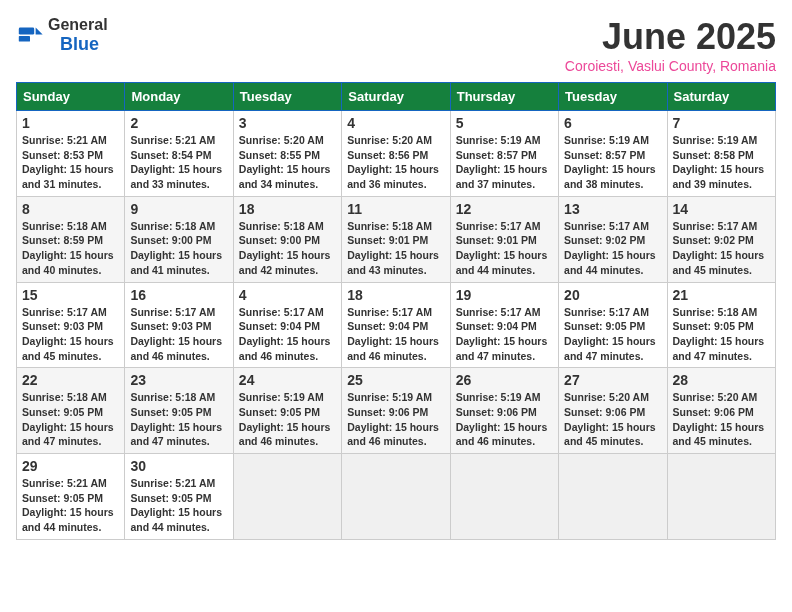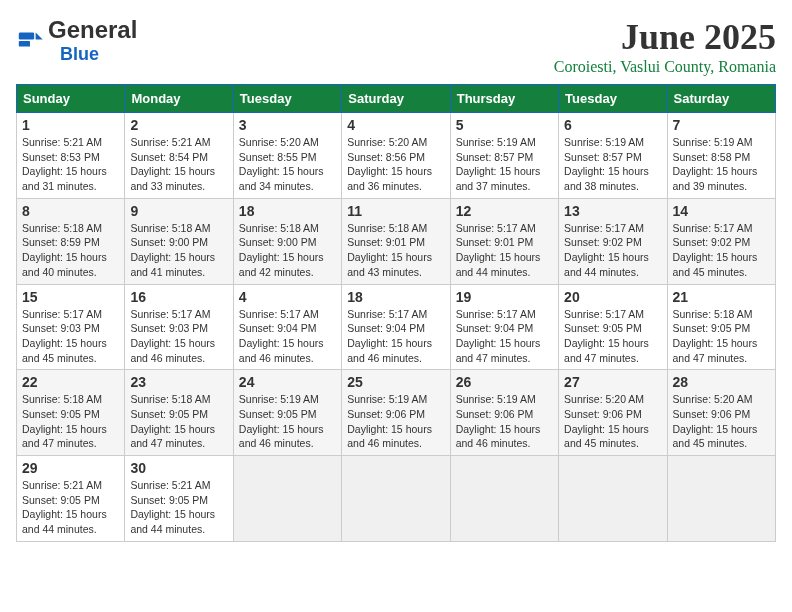--- a/index.html
+++ b/index.html
@@ -15,47 +15,46 @@
       align-items: flex-start;
       justify-content: space-between;
       margin-bottom: 8px;
     }
     .logo {
       display: flex;
       align-items: center;
       gap: 4px;
     }
     .logo-text-general {
-      font-size: 24px;
+      font-size: 16px;
       font-weight: bold;
       color: #333;
       margin-top: 17px;
     }
     .logo-text-blue {
       font-size: 18px;
       font-weight: bold;
       color: #1565c0;
       margin-left: 12px;
     }
     .logo-icon {
       width: 28px;
       height: 28px;
     }
     .title-block {
       text-align: right;
-      font-family: Liberation Serif, serif;
     }
     .calendar-title {
       font-size: 36px;
       font-weight: bold;
       color: #333;
     }
     .calendar-subtitle {
-      font-size: 16px;
-      color: #15803d;
+      font-size: 14px;
+      color: #ec4899;
     }
     .calendar-table {
       width: 100%;
       border-collapse: collapse;
       font-size: 11px;
     }
     .calendar-table th {
       background-color: #15803d;
       color: #fff;
       text-align: left;
@@ -79,20 +78,21 @@
       font-size: 14px;
       font-weight: bold;
       color: #333;
       display: block;
       margin-bottom: 2px;
     }
     .day-info {
       font-size: 10.5px;
       color: #333;
       line-height: 1.4;
+      font-weight: bold;
     }
     .empty-cell {
       background: #f0f0f0 !important;
     }
     .week-row td {
       height: 80px;
     }
   </style>
 </head>
 <body>

